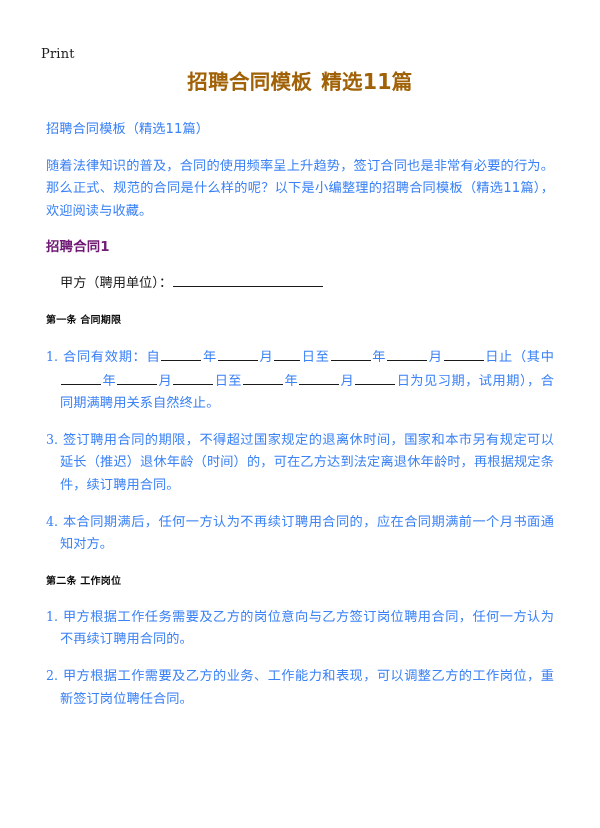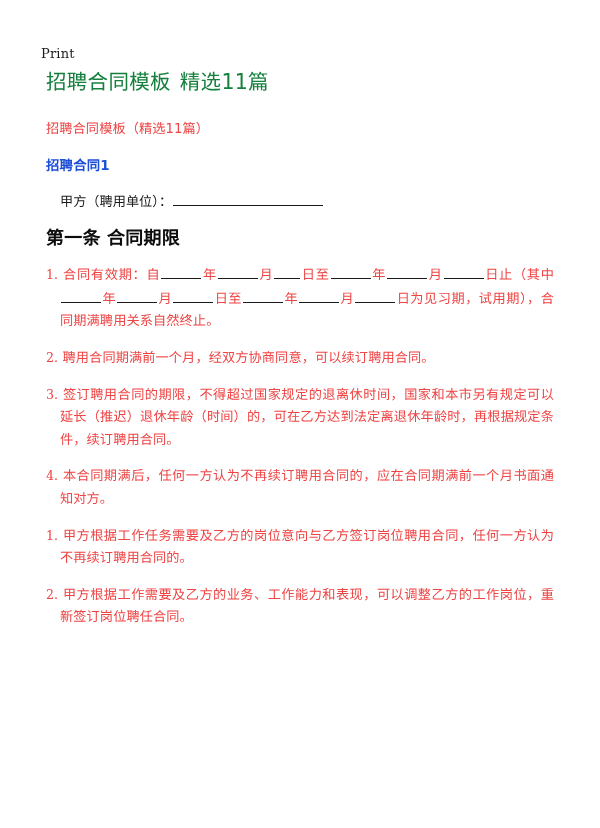--- a/index.html
+++ b/index.html
@@ -34,50 +34,50 @@
     letter-spacing: 0.2px;
   }
   .content {
     position: absolute;
     left: 46px;
     top: 68px;
     width: 508px;
   }
   .doc-title {
     font-size: 20.5px;
-    font-weight: normal;
-    text-align: left;
+    font-weight: bold;
+    text-align: center;
     line-height: 28px;
     margin: 0 0 22px 0;
     letter-spacing: 0.3px;
-    color: #15803d;
+    color: #a16207;
   }
   .doc-title .title-gap {
     display: inline-block;
     width: 9px;
   }
   p.para {
     font-size: 13.2px;
     line-height: 22.6px;
     margin: 0 0 14px 0;
     text-align: justify;
     text-justify: inter-ideograph;
-    color: #ef4444;
+    color: #3b82f6;
     letter-spacing: 0.1px;
   }
   h2.section {
     font-size: 13.4px;
     font-weight: bold;
     line-height: 22px;
     margin: 4px 0 13px 0;
-    color: #1d4ed8;
+    color: #701a75;
     letter-spacing: 0.2px;
   }
   h3.sub-heading {
-    font-size: 18px;
+    font-size: 10px;
     font-weight: bold;
     line-height: 22px;
     margin: 0 0 14px 0;
     color: #0d0d0d;
     letter-spacing: 0.2px;
   }
   .field-line {
     font-size: 13.2px;
     line-height: 22.6px;
     margin: 0 0 14px 0;
@@ -112,33 +112,34 @@
   <div class="print-label">Print</div>
 
   <div class="content">
 
     <h1 class="doc-title">
       <span>招聘合同模板</span><span class="title-gap"></span><span>精选11篇</span>
     </h1>
 
     <p class="para">招聘合同模板（精选11篇）</p>
 
+    <p class="para">随着法律知识的普及，合同的使用频率呈上升趋势，签订合同也是非常有必要的行为。那么正式、规范的合同是什么样的呢？以下是小编整理的招聘合同模板（精选11篇），欢迎阅读与收藏。</p>
 
     <h2 class="section">招聘合同1</h2>
 
     <div class="field-line">
       <span>甲方（聘用单位）：</span><span class="blank blank-long"></span>
     </div>
 
 
 
     <div id="sections-container">
         <h3 class="sub-heading">第一条 合同期限</h3>
         <p class="para numbered"><span class="num">1.</span> <span>合同有效期：自</span><span class="blank blank-m"></span><span>年</span><span class="blank blank-m"></span><span>月</span><span class="blank blank-s"></span><span>日至</span><span class="blank blank-m"></span><span>年</span><span class="blank blank-m"></span><span>月</span><span class="blank blank-m"></span><span>日止（其中</span><span class="blank blank-m"></span><span>年</span><span class="blank blank-m"></span><span>月</span><span class="blank blank-m"></span><span>日至</span><span class="blank blank-m"></span><span>年</span><span class="blank blank-m"></span><span>月</span><span class="blank blank-m"></span><span>日为见习期，试用期），合同期满聘用关系自然终止。</span></p>
-        <p class="para numbered"><span class="num">2.</span> <span>聘用合同期满前一个月，经双方协商同意，可以续订聘用合同。</span></p>
         <p class="para numbered"><span class="num">3.</span> <span>签订聘用合同的期限，不得超过国家规定的退离休时间，国家和本市另有规定可以延长（推迟）退休年龄（时间）的，可在乙方达到法定离退休年龄时，再根据规定条件，续订聘用合同。</span></p>
         <p class="para numbered"><span class="num">4.</span> <span>本合同期满后，任何一方认为不再续订聘用合同的，应在合同期满前一个月书面通知对方。</span></p>
+        <h3 class="sub-heading">第二条 工作岗位</h3>
         <p class="para numbered"><span class="num">1.</span> <span>甲方根据工作任务需要及乙方的岗位意向与乙方签订岗位聘用合同，任何一方认为不再续订聘用合同的。</span></p>
         <p class="para numbered"><span class="num">2.</span> <span>甲方根据工作需要及乙方的业务、工作能力和表现，可以调整乙方的工作岗位，重新签订岗位聘任合同。</span></p>
       </div>
 
   </div>
 </div>
 
 </body></html>

